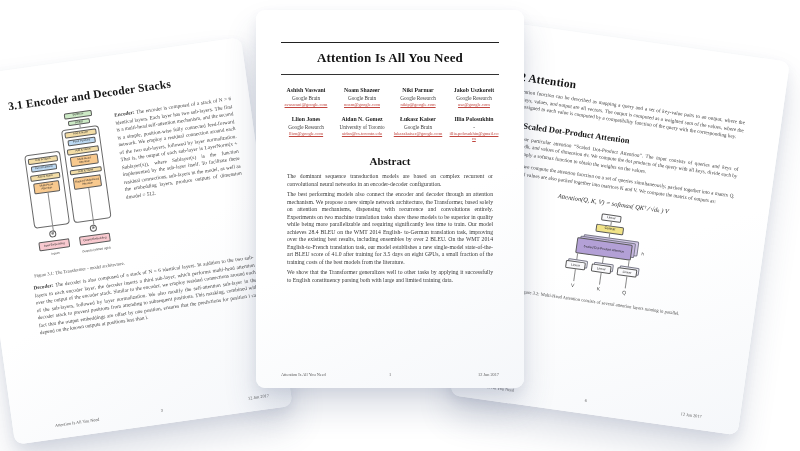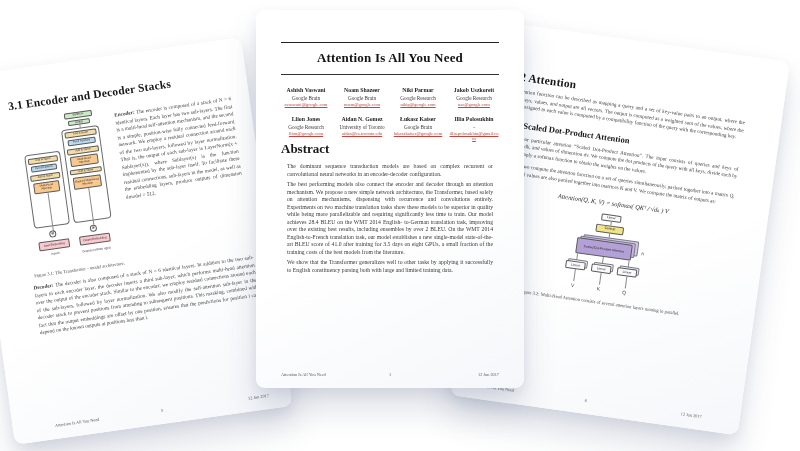--- a/index.html
+++ b/index.html
@@ -37,21 +37,21 @@
   .rule-top { border-top:1.1px solid #222; margin-top:12px; }
   .rule-bot { border-top:0.7px solid #333; }
   .paper-title { text-align:center; font-weight:bold; font-size:13px; color:#141414;
     padding:7px 0 8px 0; letter-spacing:.2px; }
   .authors { display:grid; grid-template-columns:repeat(4,1fr); column-gap:6px; row-gap:9px;
     margin-top:12px; text-align:center; }
   .a-name { font-weight:bold; font-size:5.8px; color:#1d1d1d; }
   .a-aff  { font-size:5.2px; color:#3c3c3c; margin-top:1.5px; }
   .a-mail { font-size:4.6px; color:#c0453e; text-decoration:underline; margin-top:1.5px;
     word-break:break-all; cursor:pointer; }
-  .abs-h { text-align:left; font-weight:bold; font-size:13px; color:#191919; margin-top:0; }
+  .abs-h { text-align:center; font-weight:bold; font-size:11px; color:#191919; margin-top:14px; }
   .abstract { margin-top:6px; padding:0 6px; }
   .abstract p { font-size:5.7px; line-height:1.32; color:#393939; text-align:justify; margin-top:3px; }
   .page-center .pfoot { padding:0 25px; }
 
   
   .page-right .inner { padding:46px 36px 0 16px; }
   .formula { text-align:center; font-size:6.4px; font-style:italic; color:#2e2e2e; margin:9px 0 7px 0; }
   .mha-wrap { display:flex; justify-content:center; margin-top:4px; }
   .page-right .pfoot { padding:0 38px 0 18px; }
 

